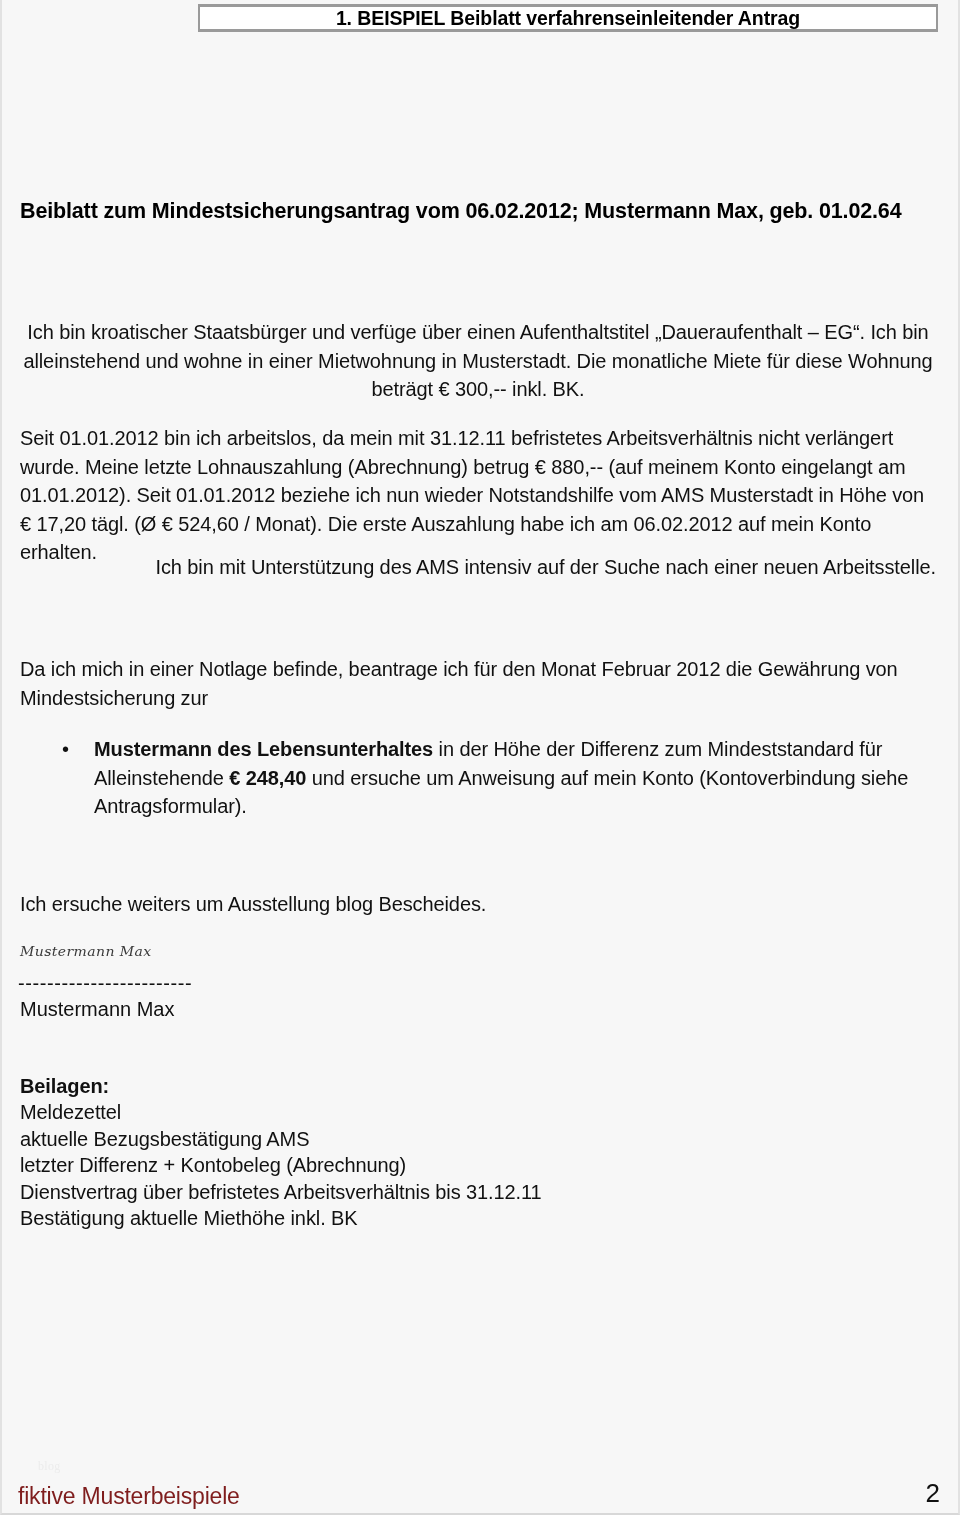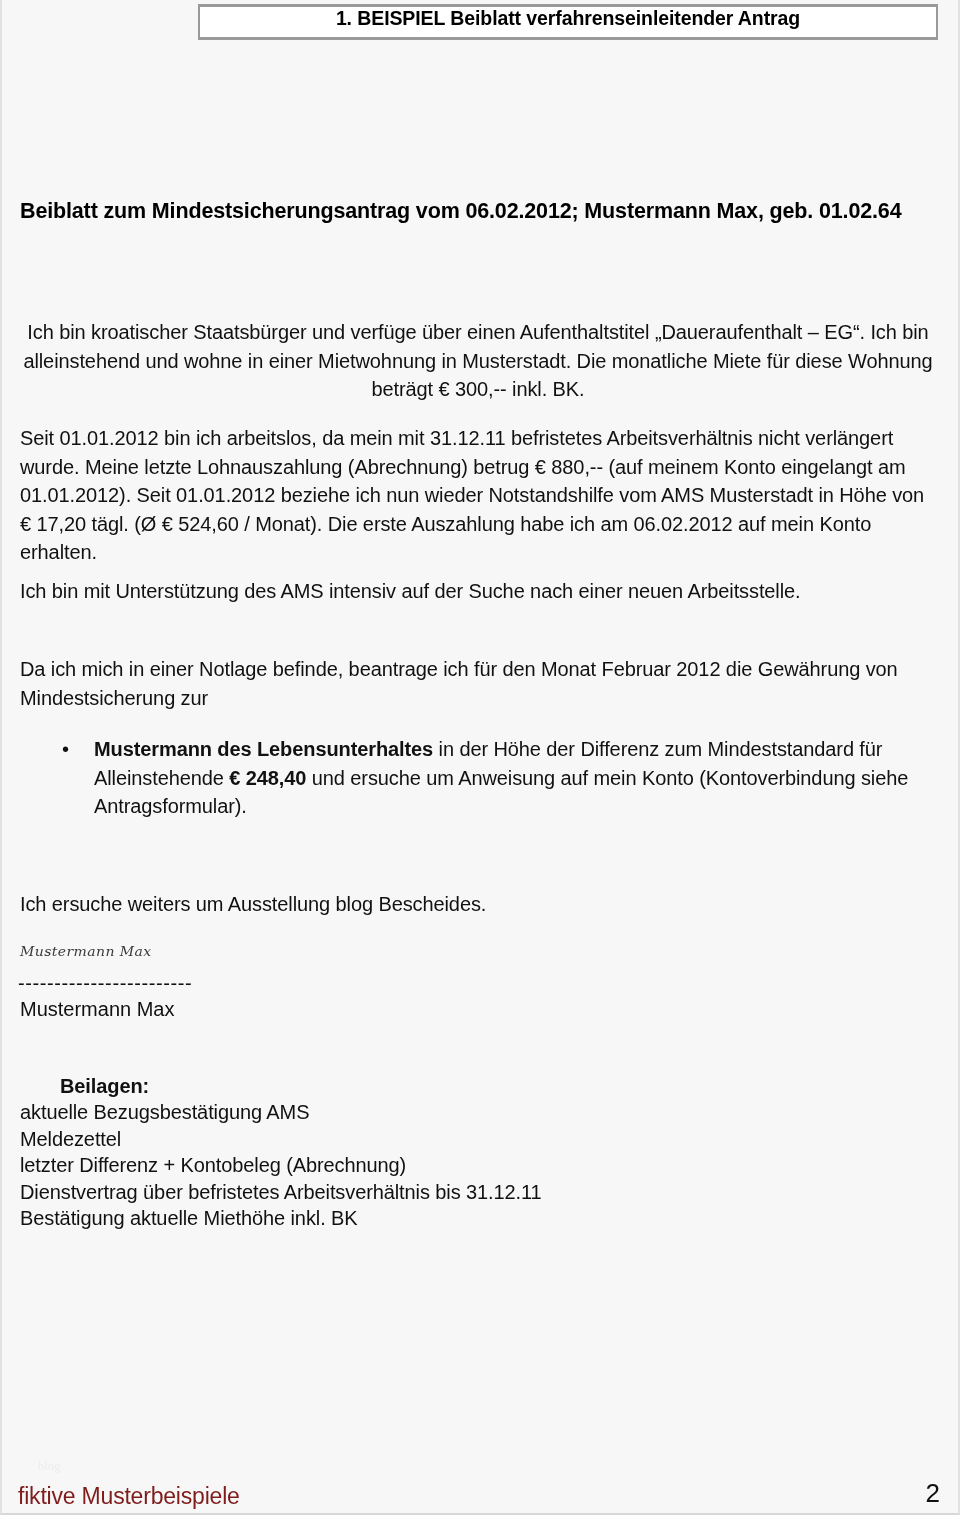--- a/index.html
+++ b/index.html
@@ -32,23 +32,23 @@
   .header-box {
     position: absolute;
     top: 4px;
     left: 196px;
     width: 740px;
     box-sizing: border-box;
     background: #ffffff;
     border: 2px solid #9a9a9a;
     border-top-width: 3px;
     border-bottom-width: 3px;
-    height: 36px;
+    height: 28px;
     display: flex;
-    align-items: flex-start;
+    align-items: center;
     justify-content: center;
   }
   .header-title {
     font-size: 19.5px;
     font-weight: bold;
     letter-spacing: -0.1px;
     color: #000000;
     white-space: nowrap;
   }
 
@@ -70,21 +70,21 @@
     left: 18px;
     width: 916px;
     font-size: 20px;
     line-height: 1.43;
     color: #111111;
     letter-spacing: -0.1px;
   }
 
   .p1  { top: 318px; text-align: center; }
   .p2  { top: 424px; }
-  .p3  { top: 577px; }
+  .p3  { top: 553px; text-align: right; }
   .p4  { top: 655px; }
 
   .bullet-block {
     position: absolute;
     top: 735px;
     left: 60px;
     width: 880px;
     font-size: 20px;
     line-height: 1.43;
     color: #111111;
@@ -145,21 +145,20 @@
     top: 1073px;
     left: 18px;
     width: 800px;
     font-size: 20px;
     line-height: 1.32;
     color: #111111;
     letter-spacing: -0.1px;
   }
   .attachments-title {
     font-weight: bold;
-    margin-left: 40px;
   }
   .attachment-item { display: block; }
 
   
   .footer-watermark {
     position: absolute;
     top: 1459px;
     left: 36px;
     font-size: 12px;
     font-family: "Liberation Serif", serif;
@@ -210,22 +209,22 @@
   </div>
 
   <div class="body-block p5">Ich ersuche weiters um Ausstellung blog Bescheides.</div>
 
   <div class="signature-script">Mustermann Max</div>
   <div class="signature-rule">------------------------</div>
   <div class="signature-name">Mustermann Max</div>
 
   <div class="attachments">
     <div class="attachments-title">Beilagen:</div>
+    <span class="attachment-item">Meldezettel</span>
     <span class="attachment-item">aktuelle Bezugsbestätigung AMS</span>
-    <span class="attachment-item">Meldezettel</span>
     <span class="attachment-item">letzter Differenz + Kontobeleg (Abrechnung)</span>
     <span class="attachment-item">Dienstvertrag über befristetes Arbeitsverhältnis bis 31.12.11</span>
     <span class="attachment-item">Bestätigung aktuelle Miethöhe inkl. BK</span>
   </div>
 
   <div class="footer-watermark">blog</div>
   <div class="footer-note">fiktive Musterbeispiele</div>
   <div class="footer-pagenum">2</div>
 
 </div>

